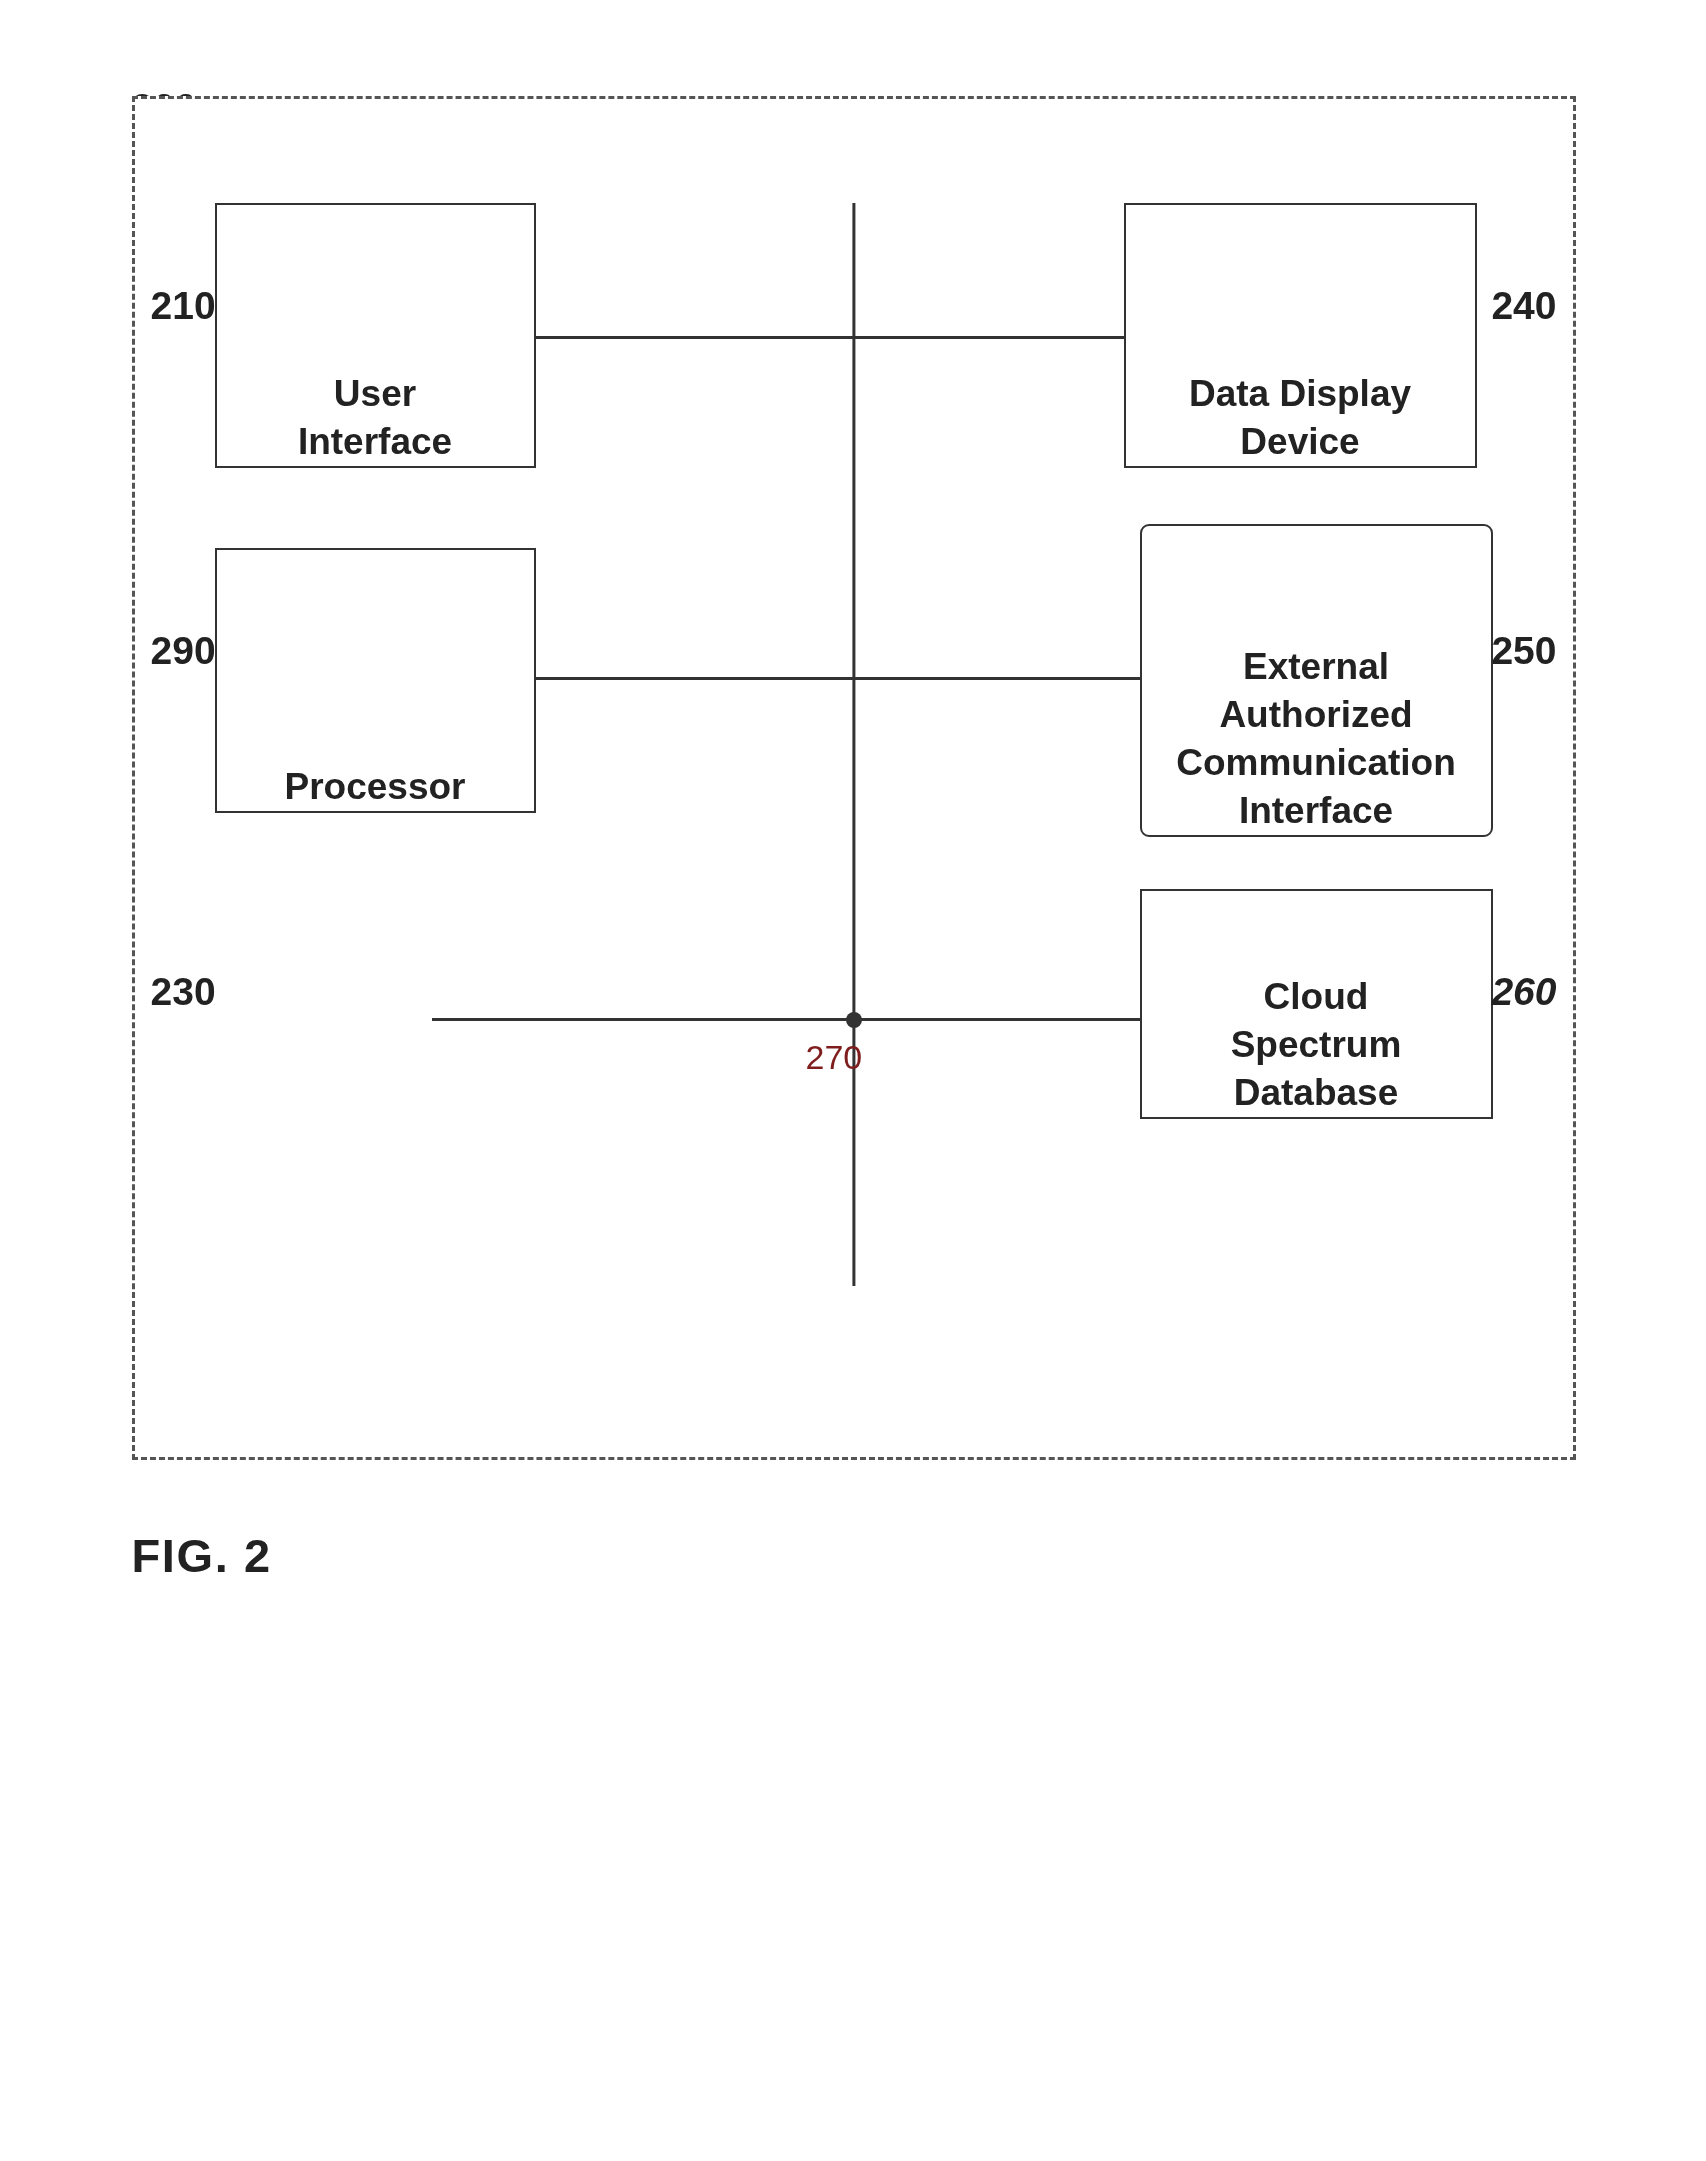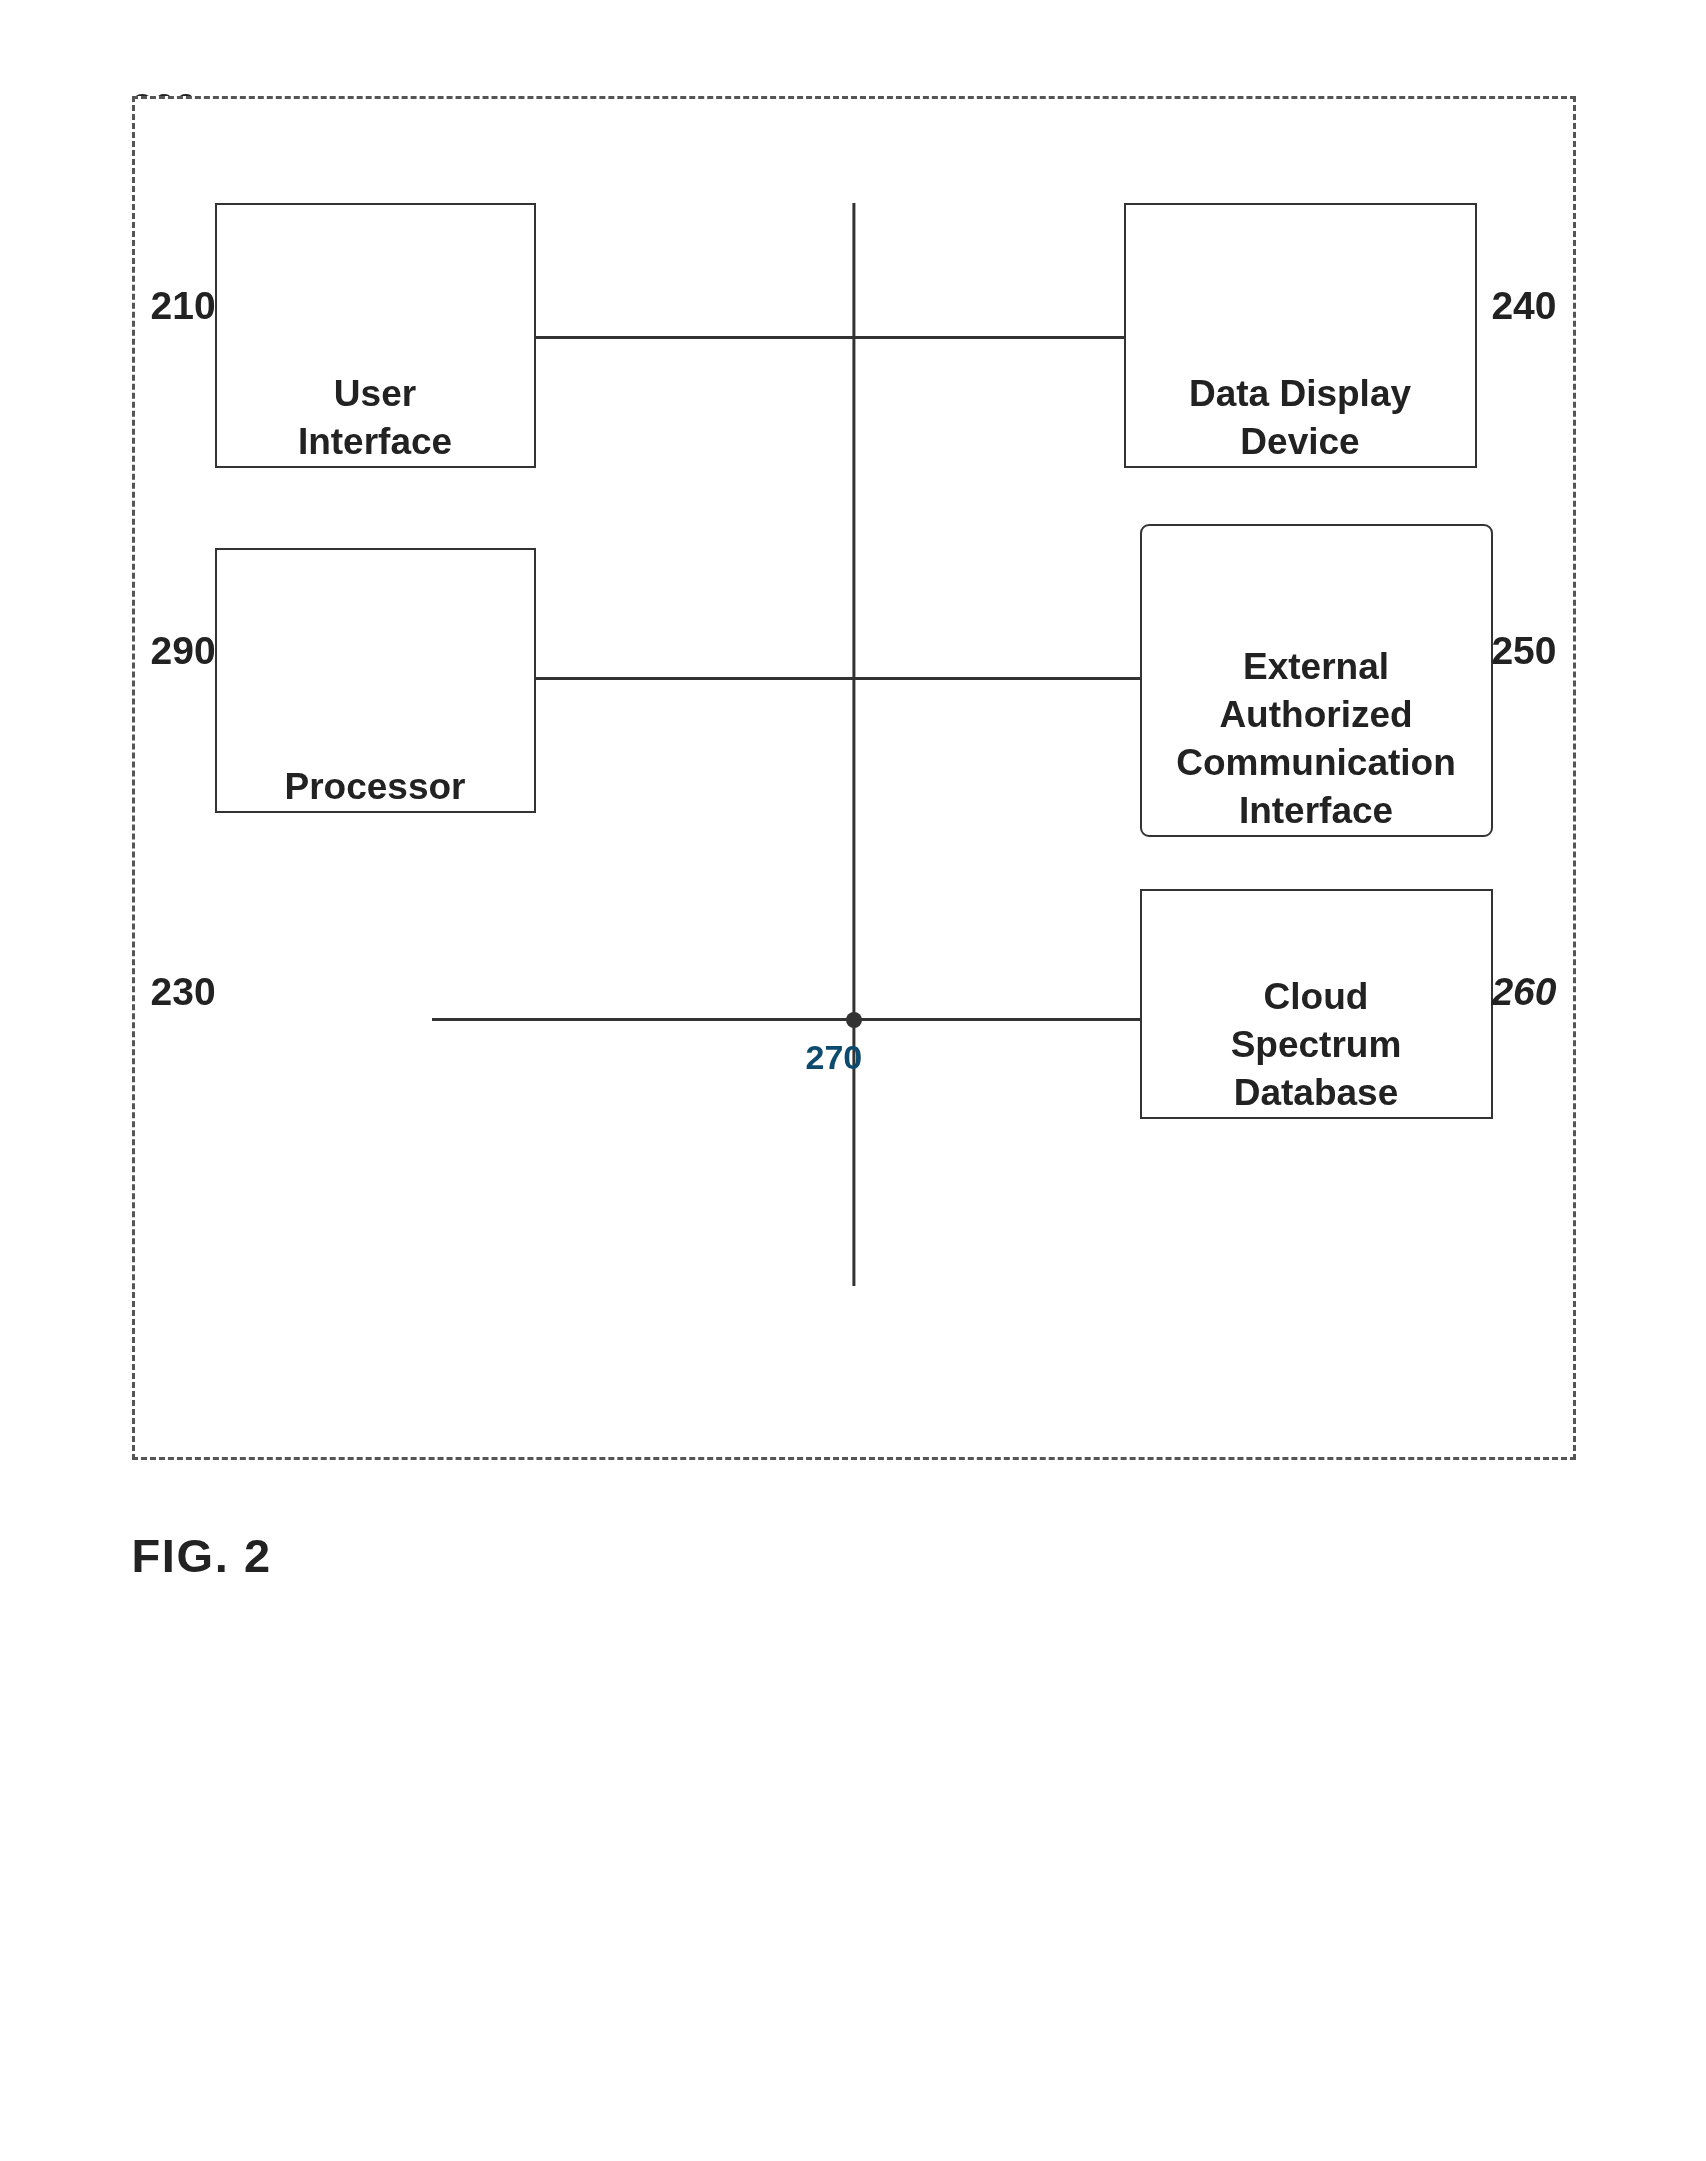--- a/index.html
+++ b/index.html
@@ -110,21 +110,21 @@
       <div class="connector-horizontal" style="top: 578px; left: 297px; width: 433px;"></div>
 
       <div class="connector-horizontal" style="top: 578px; left: 722px; width: 429px;"></div>
 
       <div class="connector-horizontal" style="top: 919px; left: 297px; width: 433px;"></div>
 
       <div class="connector-horizontal" style="top: 919px; left: 722px; width: 429px;"></div>
 
       <div style="position:absolute; left: calc(50% - 8px); top: 913px; width: 16px; height: 16px; border-radius: 50%; background: #333;"></div>
 
-      <div style="position:absolute; left: calc(50% - 48px); top: 939px; font-size: 34px; font-weight: bold; color: #0c4a6e;">270</div>
+      <div style="position:absolute; left: calc(50% - 48px); top: 939px; font-size: 34px; font-weight: normal; color: #7f1d1d;">270</div>
 
       <div class="comp-box" style="left: 80px; top: 104px; width: 321px; height: 265px;">
         <span class="box-label">User<br>Interface</span>
       </div>
 
       <div class="ref-label" style="left: 16px; top: 185px;">210</div>
 
       <div class="comp-box" style="left: 80px; top: 449px; width: 321px; height: 265px;">
         <span class="box-label">Processor</span>
       </div>

